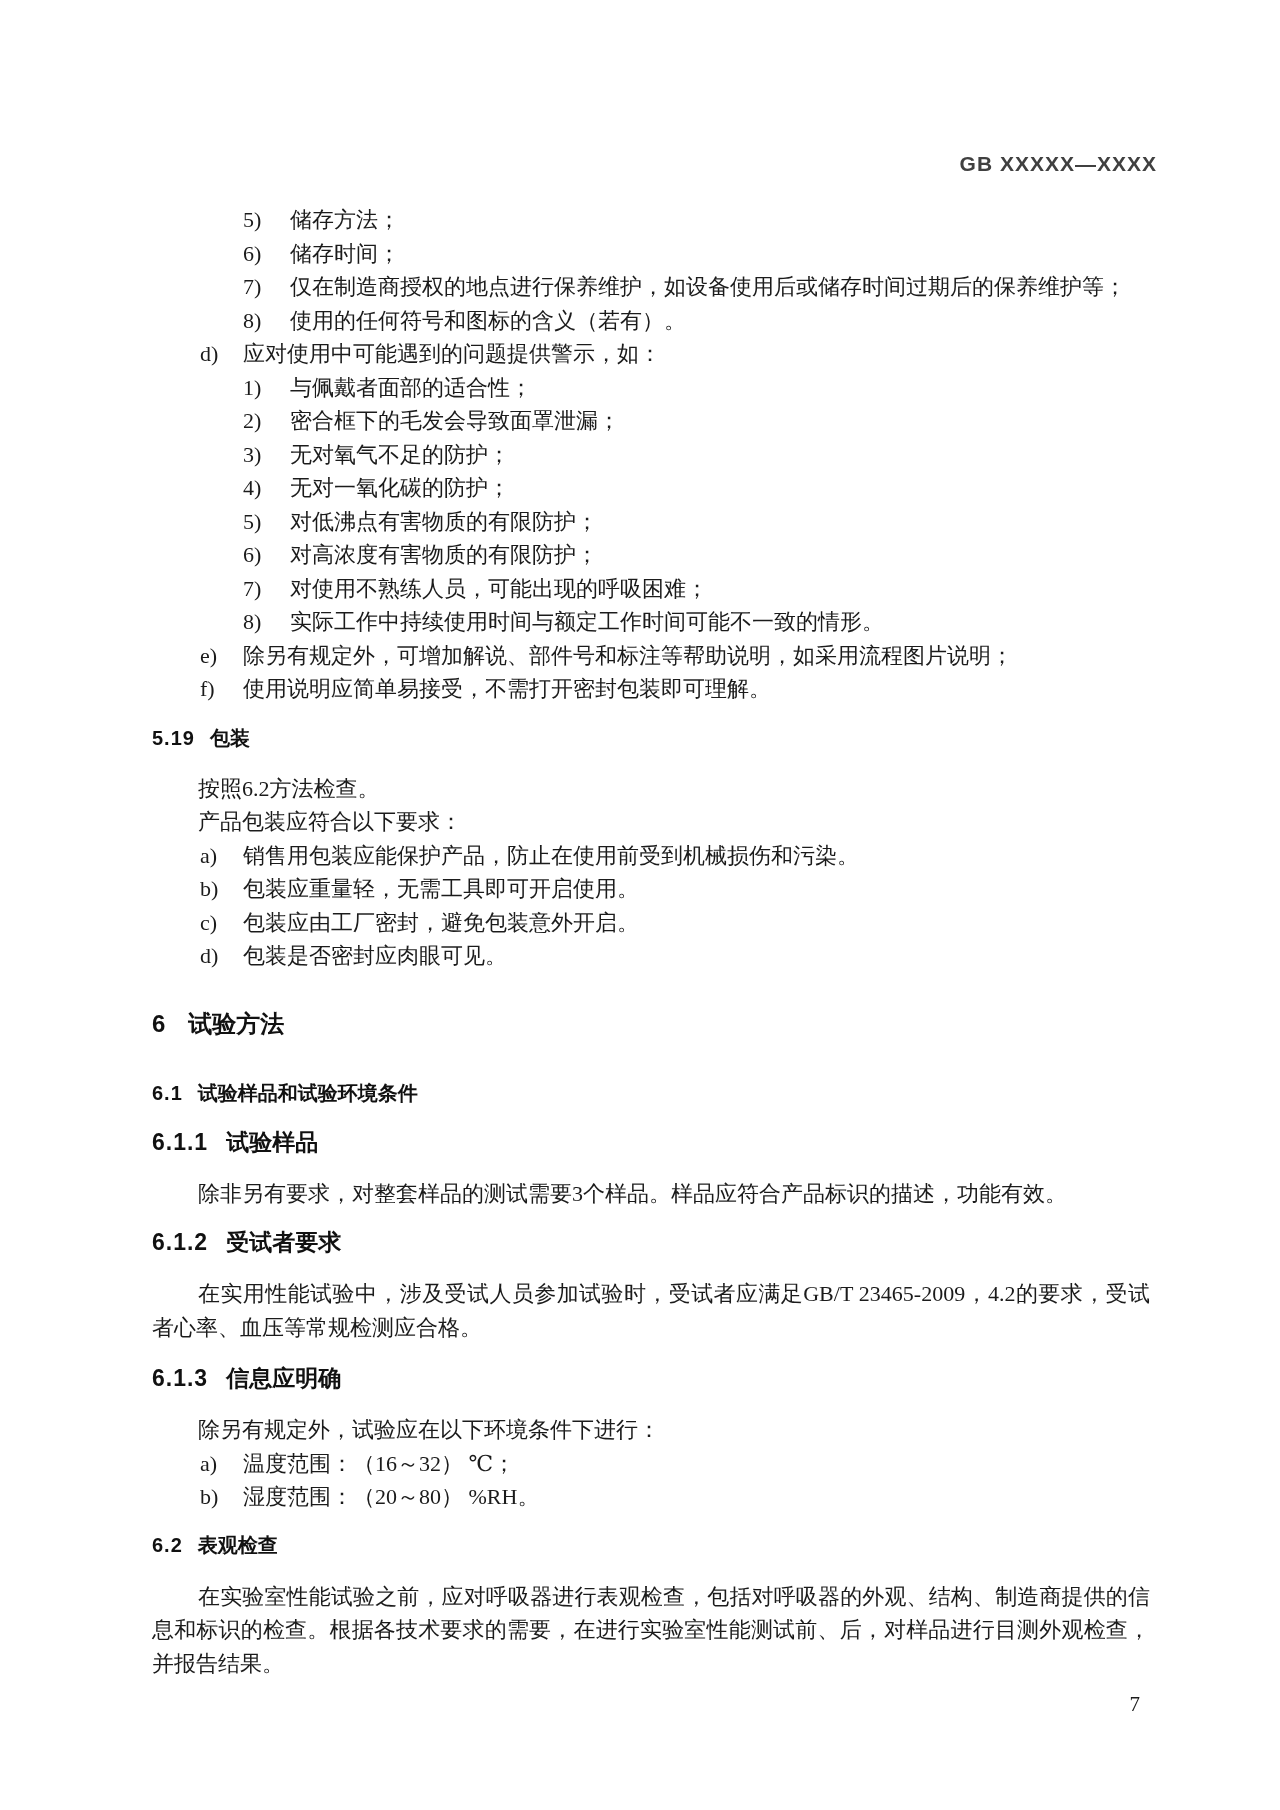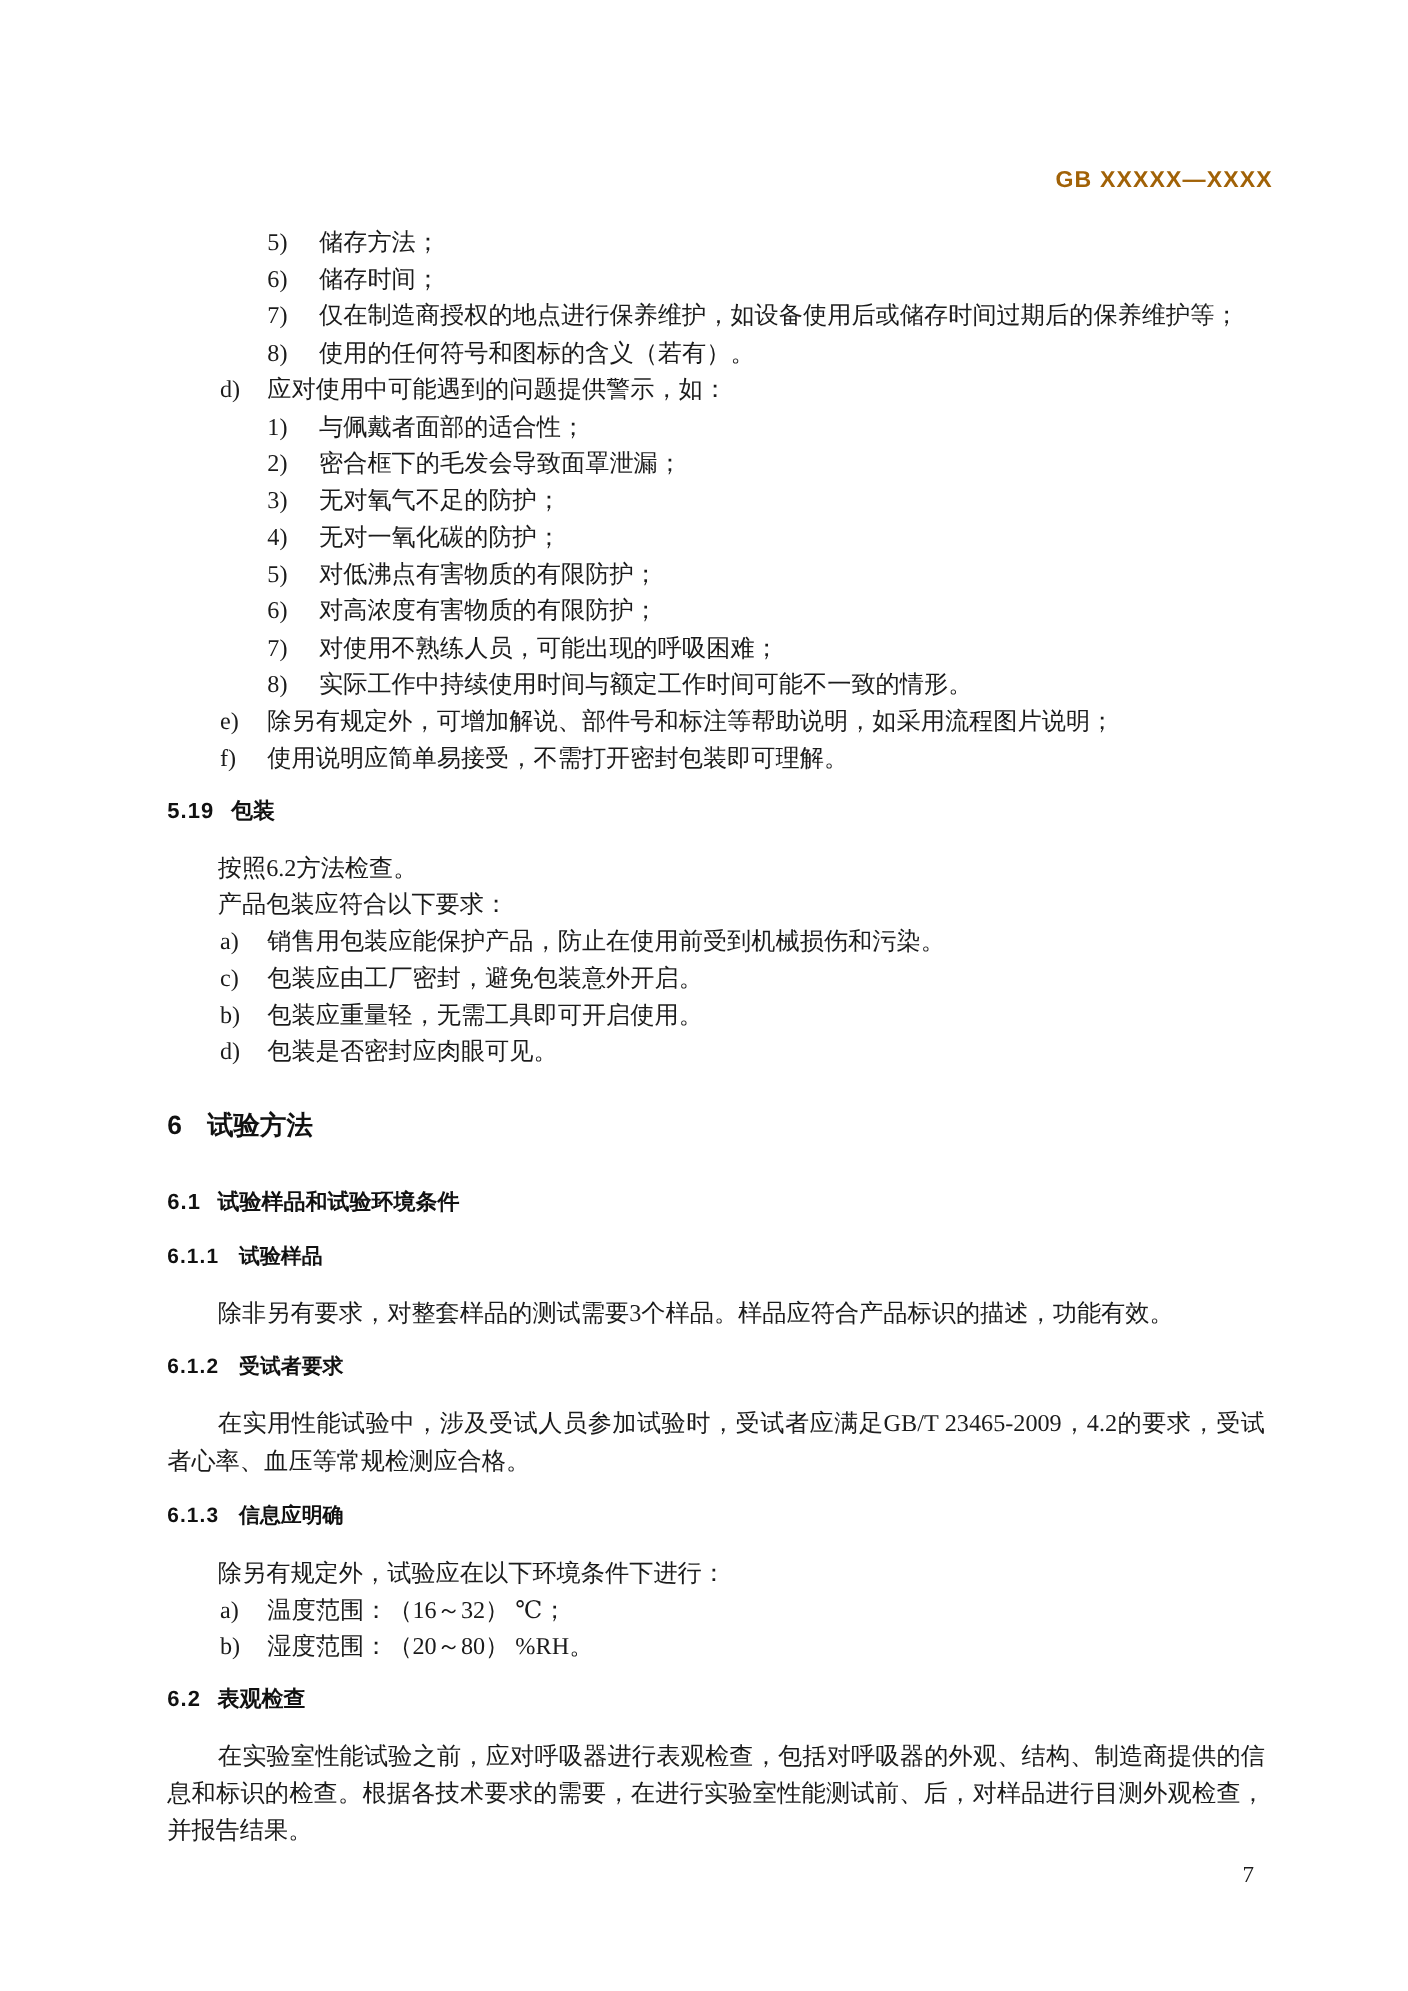--- a/index.html
+++ b/index.html
@@ -11,21 +11,21 @@
   }
   .doc-header{
     margin-top:152px;
     padding-right:123px;
     text-align:right;
     font-family:"Liberation Sans","DejaVu Sans",sans-serif;
     font-weight:700;
     font-size:21px;
     line-height:24px;
     letter-spacing:1px;
-    color:#a16207;
+    color:#404040;
   }
   .content{
     margin:27px 130px 0 152px;
     font-size:22px;
     line-height:33.5px;
   }
   .line{white-space:nowrap;}
   .item-l1{padding-left:48px;}
   .item-l2{padding-left:91px;}
   .lbl1{display:inline-block;width:43px;}
@@ -36,21 +36,21 @@
     text-justify:inter-ideograph;
   }
   .h{
     font-family:"Liberation Sans","DejaVu Sans",sans-serif;
     font-weight:700;
     color:#111;
     white-space:nowrap;
   }
   .h1{font-size:24px;line-height:34px;}
   .h2{font-size:20px;line-height:34px;}
-  .h3{font-size:19px;line-height:33px;}
+  .h3{font-size:23px;line-height:33px;}
   .h1 .hnum{margin-right:22px;letter-spacing:1px;}
   .h2 .hnum{margin-right:15px;letter-spacing:1px;}
   .h3 .hnum{margin-right:18px;letter-spacing:1px;}
   .mt14{margin-top:14px;}
   .mt15{margin-top:15px;}
   .mt16{margin-top:16px;}
   .mt17{margin-top:17px;}
   .mt18{margin-top:18px;}
   .mt34{margin-top:34px;}
   .mt35{margin-top:35px;}
@@ -87,22 +87,22 @@
     <div class="line item-l2"><span class="lbl2">7)</span><span>对使用不熟练人员，可能出现的呼吸困难；</span></div>
     <div class="line item-l2"><span class="lbl2">8)</span><span>实际工作中持续使用时间与额定工作时间可能不一致的情形。</span></div>
     <div class="line item-l1"><span class="lbl1">e)</span><span>除另有规定外，可增加解说、部件号和标注等帮助说明，如采用流程图片说明；</span></div>
     <div class="line item-l1"><span class="lbl1">f)</span><span>使用说明应简单易接受，不需打开密封包装即可理解。</span></div>
 
     <div class="h h2 mt15"><span class="hnum">5.19</span><span>包装</span></div>
 
     <div class="para mt17">按照6.2方法检查。</div>
     <div class="para">产品包装应符合以下要求：</div>
     <div class="line item-l1"><span class="lbl1">a)</span><span>销售用包装应能保护产品，防止在使用前受到机械损伤和污染。</span></div>
+    <div class="line item-l1"><span class="lbl1">b)</span><span>包装应重量轻，无需工具即可开启使用。</span></div>
     <div class="line item-l1"><span class="lbl1">c)</span><span>包装应由工厂密封，避免包装意外开启。</span></div>
-    <div class="line item-l1"><span class="lbl1">b)</span><span>包装应重量轻，无需工具即可开启使用。</span></div>
     <div class="line item-l1"><span class="lbl1">d)</span><span>包装是否密封应肉眼可见。</span></div>
 
     <div class="h h1 mt34"><span class="hnum">6</span><span>试验方法</span></div>
 
     <div class="h h2 mt35"><span class="hnum">6.1</span><span>试验样品和试验环境条件</span></div>
 
     <div class="h h3 mt16"><span class="hnum">6.1.1</span><span>试验样品</span></div>
 
     <div class="para mt18">除非另有要求，对整套样品的测试需要3个样品。样品应符合产品标识的描述，功能有效。</div>
 

